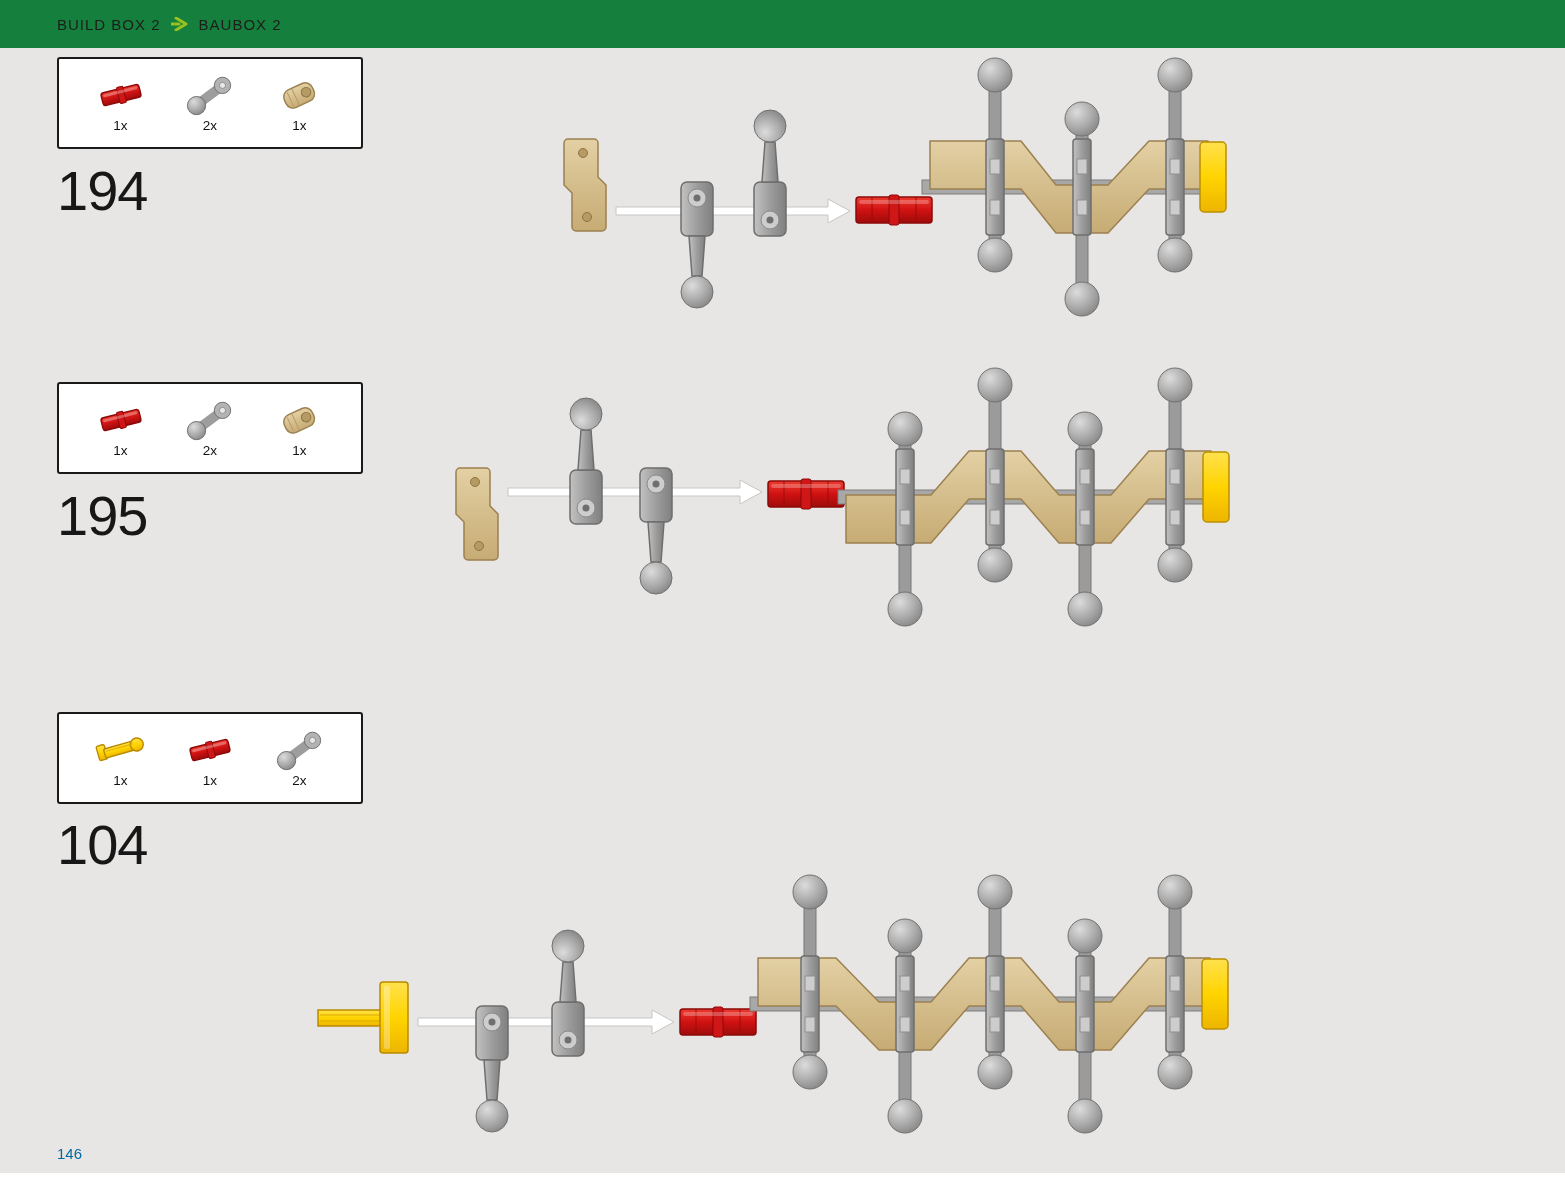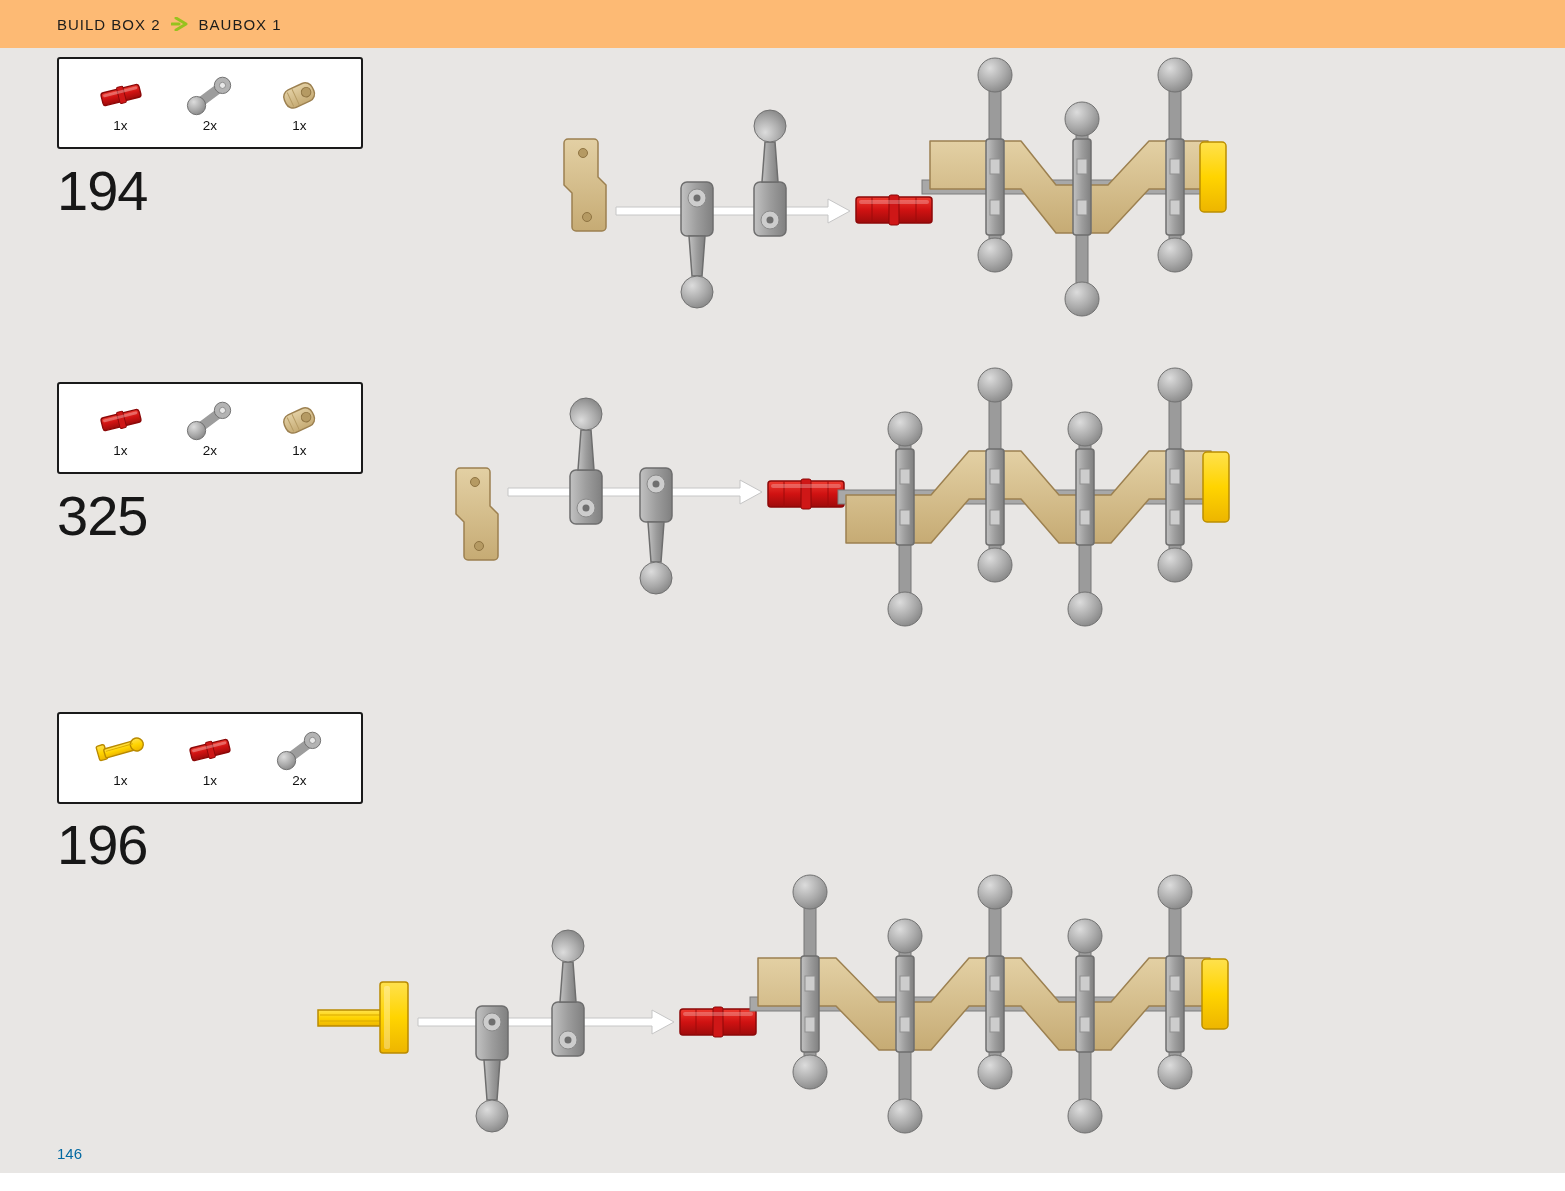--- a/index.html
+++ b/index.html
@@ -5,21 +5,21 @@
   * { margin:0; padding:0; box-sizing:border-box; }
   html,body { width:1565px; height:1191px; }
   body {
     position:relative;
     background:#e8e6e4;
     font-family:"Liberation Sans", sans-serif;
     overflow:hidden;
   }
   .header {
     position:absolute; top:0; left:0; right:0; height:48px;
-    background:#fdba74;
+    background:#15803d;
     display:flex; align-items:center; gap:10px;
     padding-left:57px;
   }
   .header .hlabel {
     font-size:15px; letter-spacing:1px; color:#1d1d1b; font-weight:400;
   }
   .parts-box {
     position:absolute; left:57px; width:306px; height:92px;
     background:#ffffff; border:2px solid #1a1a1a; border-radius:3px;
     display:flex; align-items:center; justify-content:space-evenly;
@@ -53,21 +53,21 @@
 </head>
 <body>
 
 <div class="page">
 
   <div class="header">
     <span class="hlabel">BUILD BOX 2</span>
     <svg width="18" height="14" viewBox="0 0 18 14">
       <path d="M1,7 H8 M5,1 L15,7 L5,13" fill="none" stroke="#97c21e" stroke-width="3" stroke-linecap="round" stroke-linejoin="round"></path>
     </svg>
-    <span class="hlabel">BAUBOX 1</span>
+    <span class="hlabel">BAUBOX 2</span>
   </div>
 
   <div class="parts-box" id="box-194">
     <div class="part">
       <svg viewBox="0 0 56 36" width="52">
           <use href="#icon-red-axle"></use>
         </svg>
       <span class="qty">1x</span>
     </div>
     <div class="part">
@@ -98,21 +98,21 @@
         </svg>
       <span class="qty">2x</span>
     </div>
     <div class="part">
       <svg viewBox="0 0 48 40" width="46">
           <use href="#icon-tan-conn"></use>
         </svg>
       <span class="qty">1x</span>
     </div>
   </div>
-  <div class="step-number" id="num-195">325</div>
+  <div class="step-number" id="num-195">195</div>
 
   <div class="parts-box" id="box-196">
     <div class="part">
       <svg viewBox="0 0 56 38" width="52">
           <use href="#icon-yellow-axle"></use>
         </svg>
       <span class="qty">1x</span>
     </div>
     <div class="part">
       <svg viewBox="0 0 56 36" width="52">
@@ -120,21 +120,21 @@
         </svg>
       <span class="qty">1x</span>
     </div>
     <div class="part">
       <svg viewBox="0 0 52 44" width="50">
           <use href="#icon-gray-crank"></use>
         </svg>
       <span class="qty">2x</span>
     </div>
   </div>
-  <div class="step-number" id="num-196">196</div>
+  <div class="step-number" id="num-196">104</div>
 
   <svg id="diagrams" viewBox="0 0 1565 1191">
     <defs>
       <radialGradient id="ballG" cx="0.35" cy="0.3" r="0.85">
         <stop offset="0" stop-color="#dcdcdc"></stop>
           <stop offset="0.55" stop-color="#a9a9a9"></stop>
           <stop offset="1" stop-color="#7c7c7c"></stop>
       </radialGradient>
       <linearGradient id="grayV" x1="0" y1="0" x2="1" y2="0">
         <stop offset="0" stop-color="#c2c2c2"></stop>

